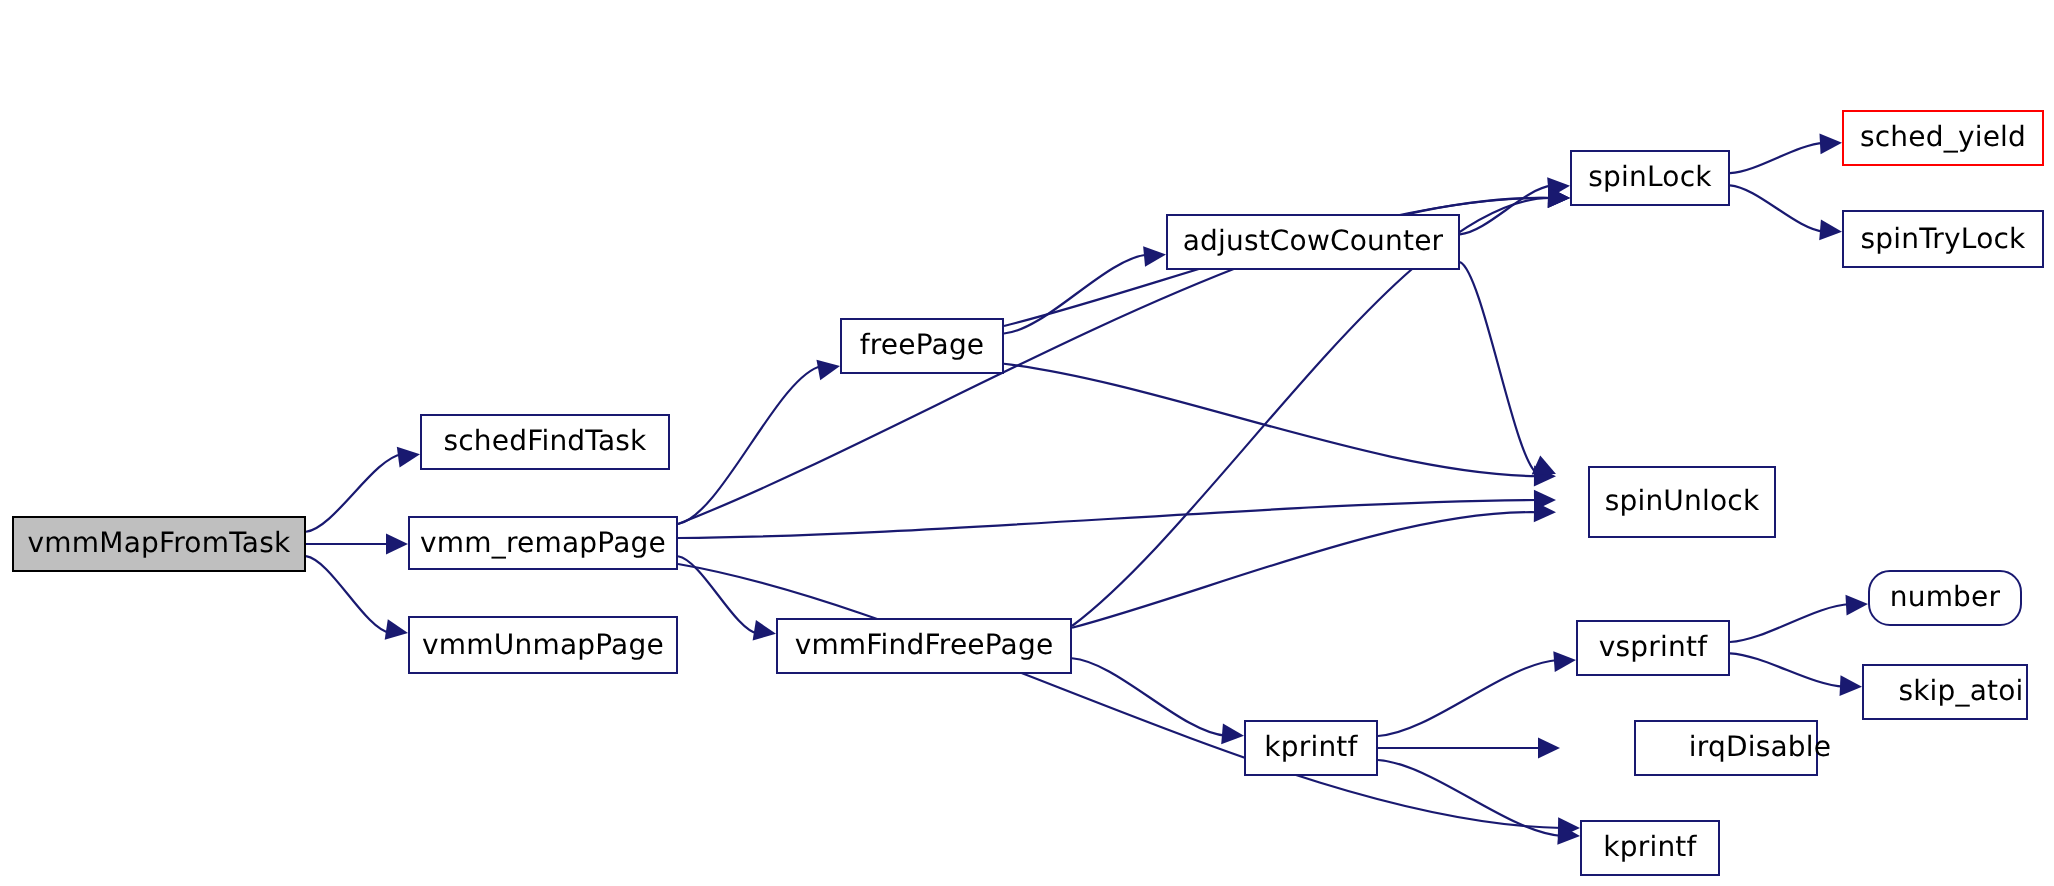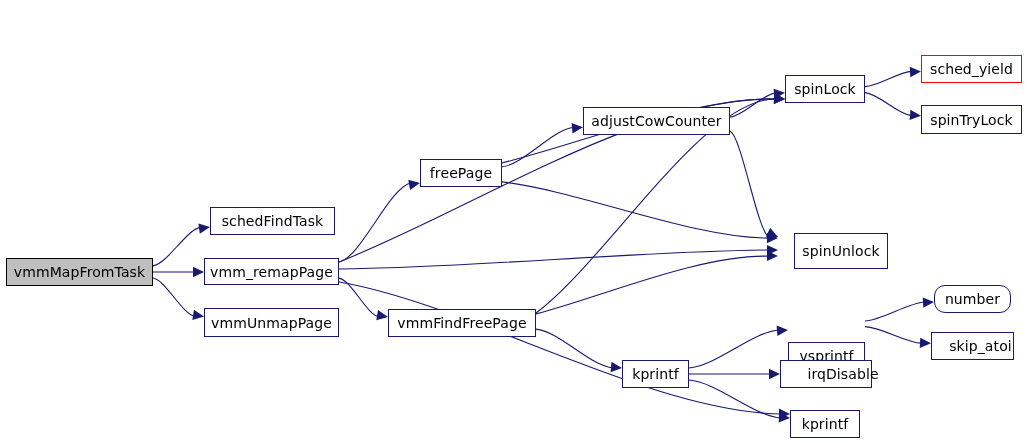--- a/index.html
+++ b/index.html
@@ -121,24 +121,24 @@
     </div>
     <div class="node" style="left: 622px; top: 360px; width: 67px; height: 28px;">
       <span>kprintf</span>
     </div>
     <div class="node" style="left: 785px; top: 75px; width: 80px; height: 28px;">
       <span>spinLock</span>
     </div>
     <div class="node" style="left: 778px; top: 233px; width: 94px; height: 36px; margin-left: 16px;">
       <span>spinUnlock</span>
     </div>
-    <div class="node" style="left: 788px; top: 310px; width: 77px; height: 28px; margin-top: 32px;">
+    <div class="node" style="left: 788px; top: 310px; width: 77px; height: 28px;">
       <span>vsprintf</span>
     </div>
-    <div class="node" style="left: 780px; top: 360px; width: 92px; height: 28px; padding-left: 34px;">
+    <div class="node" style="left: 817px; top: 360px; width: 92px; height: 28px; padding-left: 34px;">
       <span>irqDisable</span>
     </div>
     <div class="node" style="left: 790px; top: 410px; width: 70px; height: 28px;">
       <span>kprintf</span>
     </div>
     <div class="node highlight" style="left: 921px; top: 55px; width: 101px; height: 28px;">
       <span>sched_yield</span>
     </div>
     <div class="node" style="left: 921px; top: 105px; width: 101px; height: 29px;">
       <span>spinTryLock</span>

